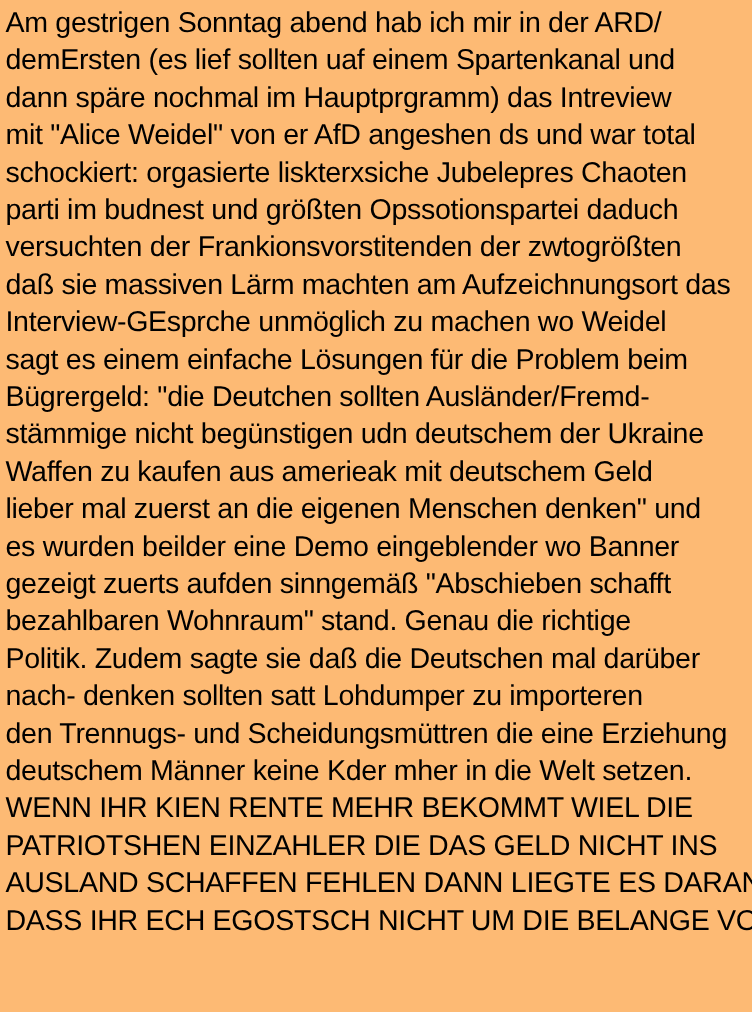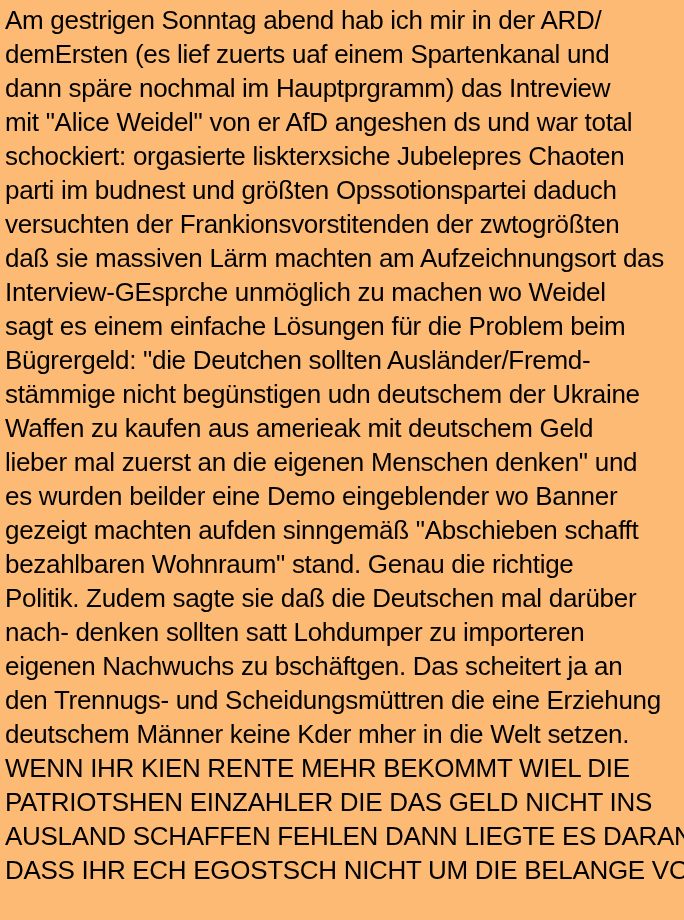--- a/index.html
+++ b/index.html
@@ -26,39 +26,38 @@
     white-space: nowrap;
     height: 34px;
   }
 </style>
 </head>
 <body>
 
 <div class="page">
   <div class="text-block" id="text-block">
       <div class="text-line">Am gestrigen Sonntag abend hab ich mir in der ARD/</div>
-      <div class="text-line">demErsten (es lief zuerts uaf einem Spartenkanal und</div>
+      <div class="text-line">demErsten (es lief sollten uaf einem Spartenkanal und</div>
       <div class="text-line">dann späre nochmal im Hauptprgramm) das Intreview</div>
       <div class="text-line">mit "Alice Weidel" von er AfD angeshen ds und war total</div>
       <div class="text-line">schockiert: orgasierte liskterxsiche Jubelepres Chaoten</div>
       <div class="text-line">parti im budnest und größten Opssotionspartei daduch</div>
       <div class="text-line">versuchten der Frankionsvorstitenden der zwtogrößten</div>
       <div class="text-line">daß sie massiven Lärm machten am Aufzeichnungsort das</div>
       <div class="text-line">Interview-GEsprche unmöglich zu machen wo Weidel</div>
       <div class="text-line">sagt es einem einfache Lösungen für die Problem beim</div>
       <div class="text-line">Bügrergeld: "die Deutchen sollten Ausländer/Fremd-</div>
       <div class="text-line">stämmige nicht begünstigen udn deutschem der Ukraine</div>
       <div class="text-line">Waffen zu kaufen aus amerieak mit deutschem Geld</div>
       <div class="text-line">lieber mal zuerst an die eigenen Menschen denken" und</div>
       <div class="text-line">es wurden beilder eine Demo eingeblender wo Banner</div>
-      <div class="text-line">gezeigt machten aufden sinngemäß "Abschieben schafft</div>
+      <div class="text-line">gezeigt zuerts aufden sinngemäß "Abschieben schafft</div>
       <div class="text-line">bezahlbaren Wohnraum" stand. Genau die richtige</div>
       <div class="text-line">Politik. Zudem sagte sie daß die Deutschen mal darüber</div>
       <div class="text-line">nach- denken sollten satt Lohdumper zu importeren</div>
-      <div class="text-line">eigenen Nachwuchs zu bschäftgen. Das scheitert ja an</div>
       <div class="text-line">den Trennugs- und Scheidungsmüttren die eine Erziehung</div>
       <div class="text-line">deutschem Männer keine Kder mher in die Welt setzen.</div>
       <div class="text-line">WENN IHR KIEN RENTE MEHR BEKOMMT WIEL DIE</div>
       <div class="text-line">PATRIOTSHEN EINZAHLER DIE DAS GELD NICHT INS</div>
       <div class="text-line">AUSLAND SCHAFFEN FEHLEN DANN LIEGTE ES DARAN</div>
       <div class="text-line">DASS IHR ECH EGOSTSCH NICHT UM DIE BELANGE VON</div>
     </div>
 </div>
 
 </body></html>

